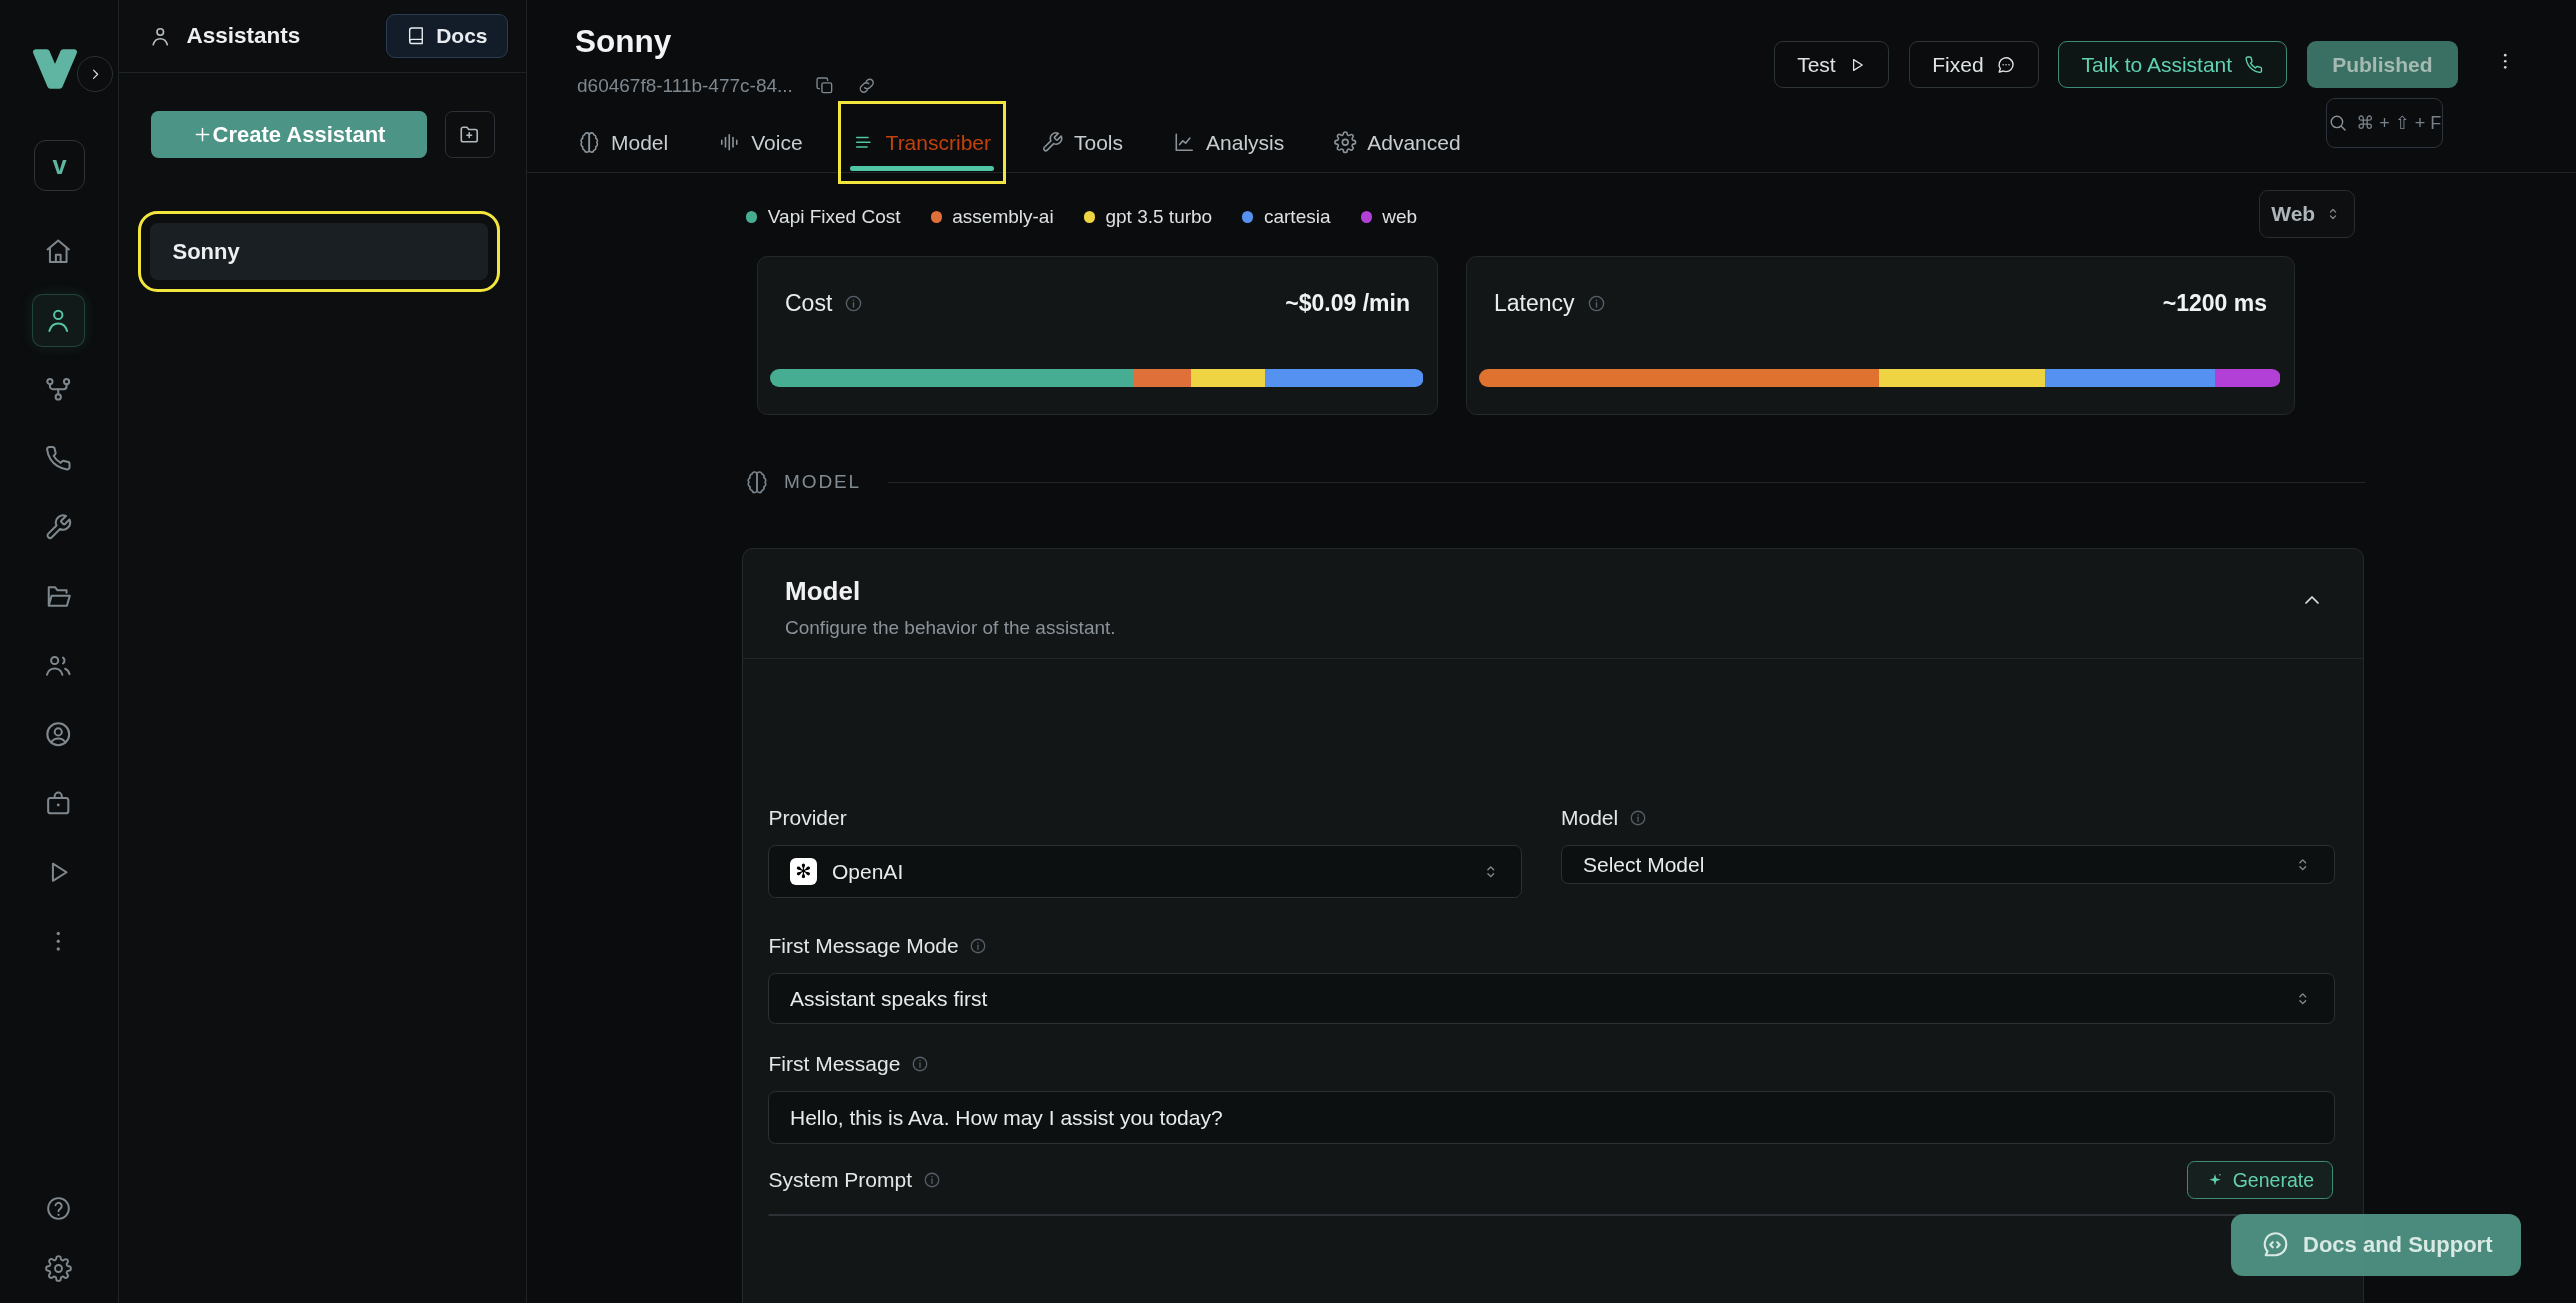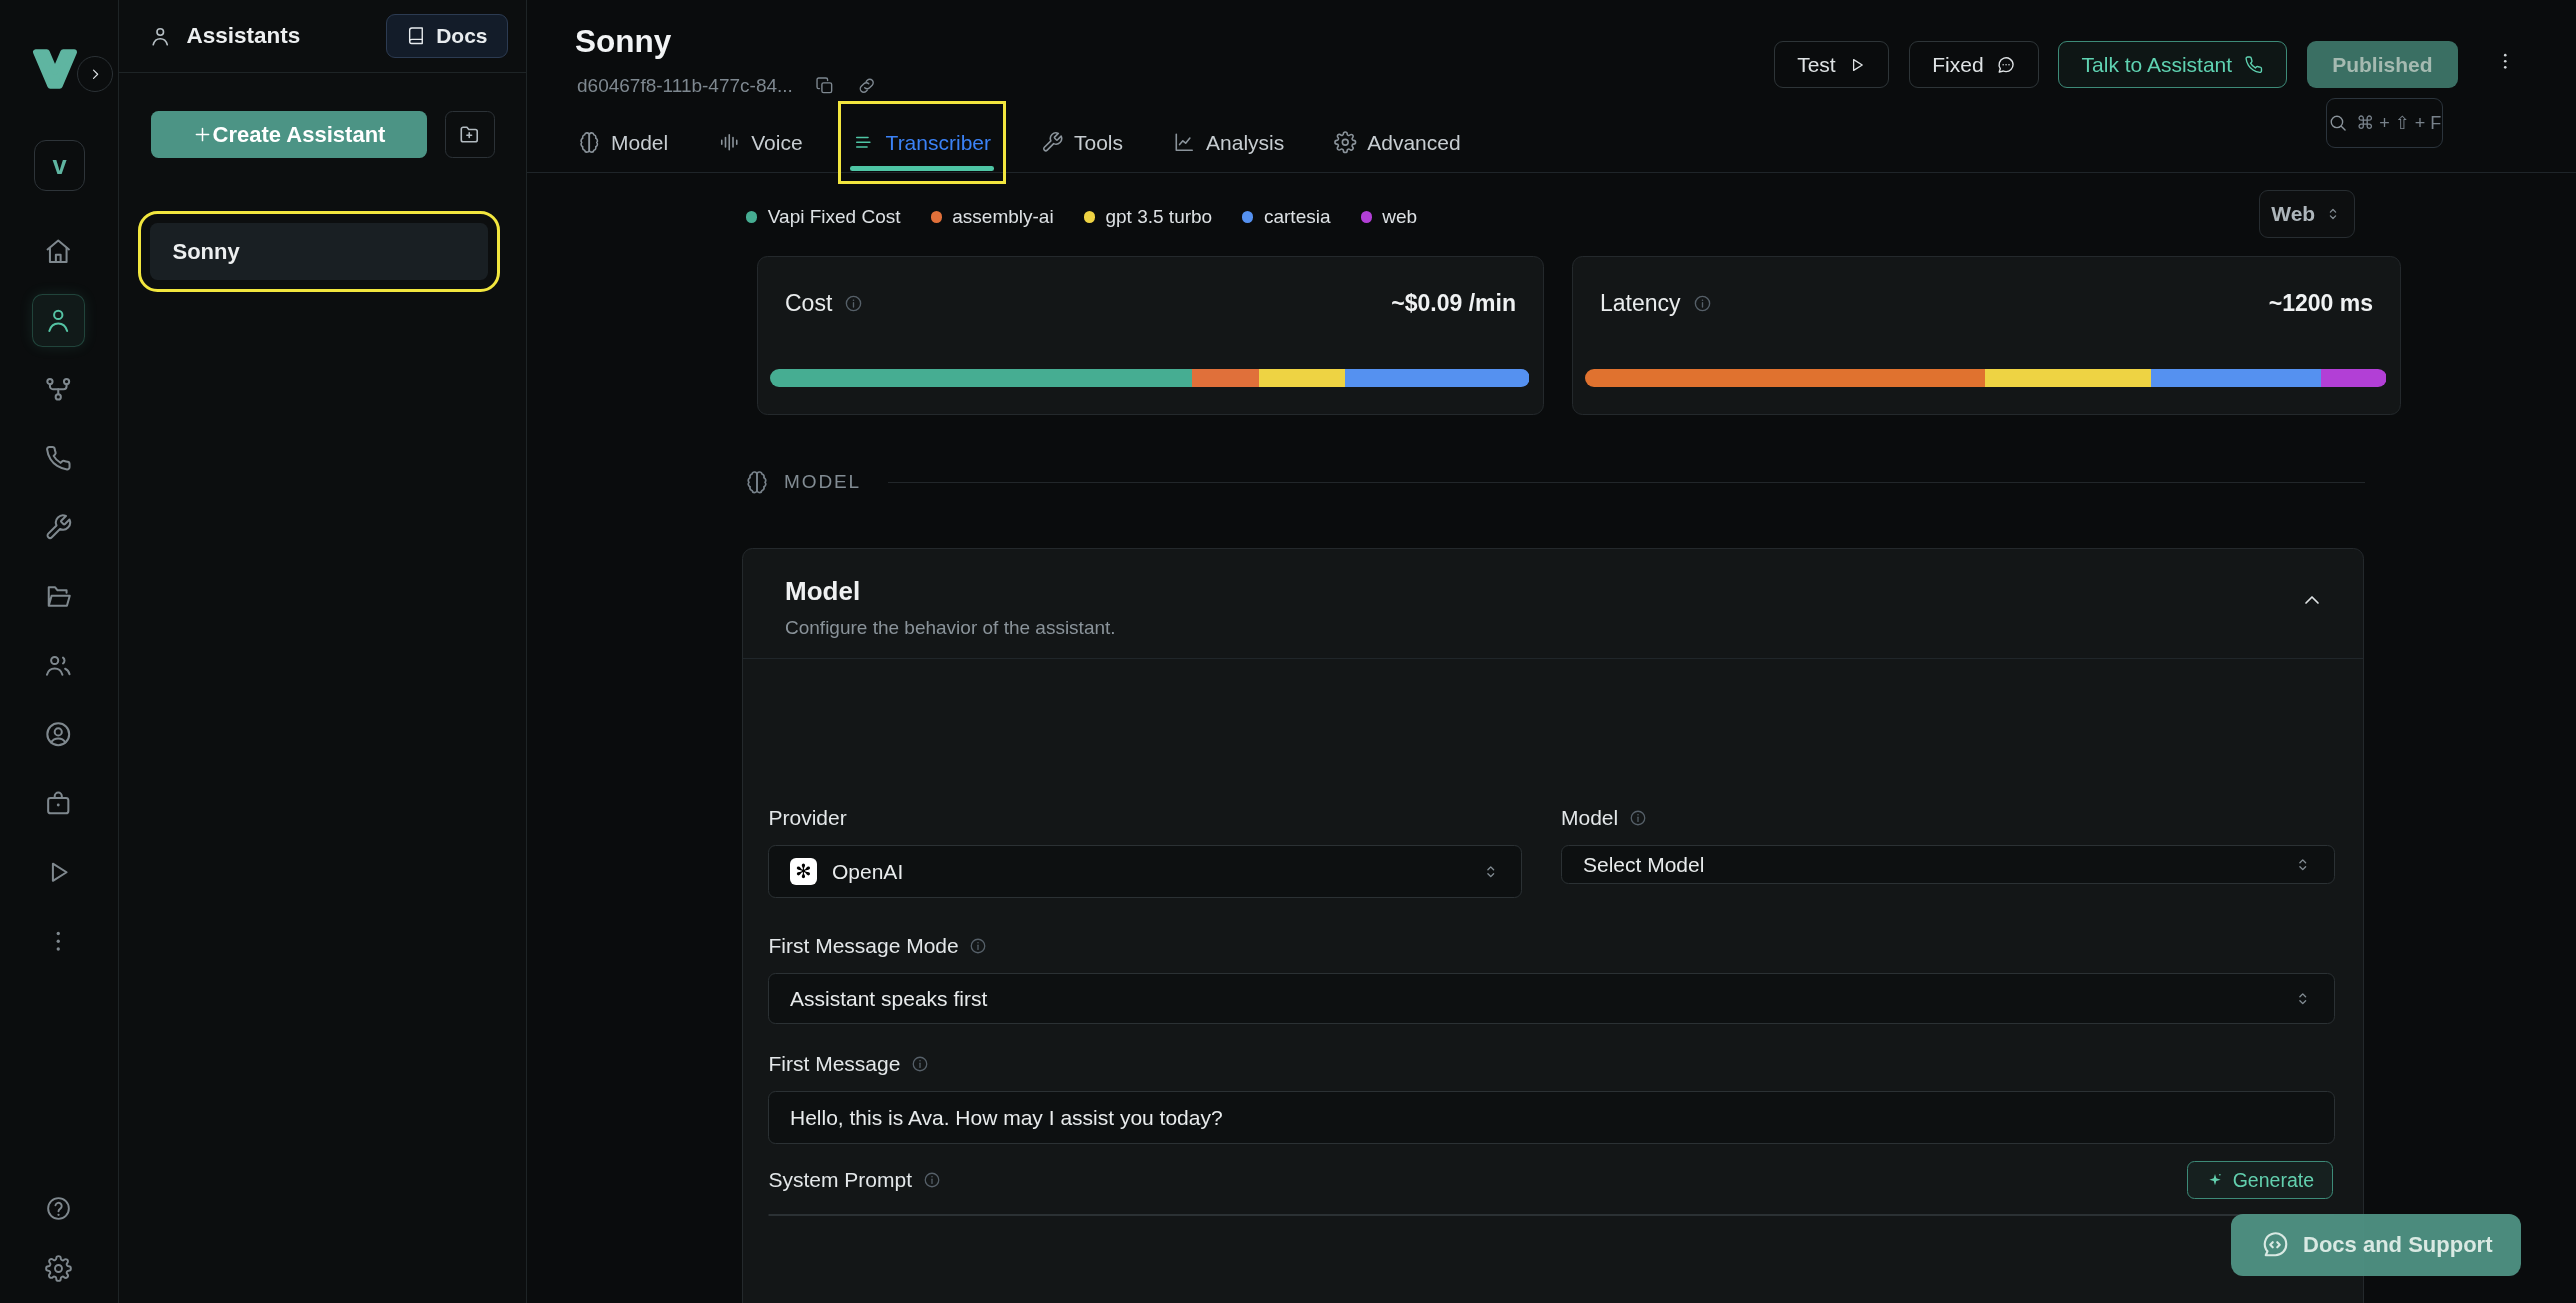--- a/index.html
+++ b/index.html
@@ -57,36 +57,36 @@
   .btn-published { background:#3a6f63; border:none; color:#a5bab1; font-weight:600; padding:0 25.5px; }
   .kebab { position:absolute; top:50px; right:60px; color:#cfd4d7; cursor:pointer; }
   .shortcut { position:absolute; top:98px; right:133px; width:117px; height:50px; border:0.8px solid #2b343c; border-radius:9px;
     display:flex; align-items:center; justify-content:center; gap:9px; color:#78828b; font-size:18px; cursor:pointer; }
   .shortcut .ic { color:#8b949b; }
 
   .tabbar { position:absolute; left:48px; bottom:0; height:59px; display:flex; gap:44px; }
   .tab { position:relative; display:flex; align-items:center; gap:10.5px; padding:0 3px; font-size:21px; color:#c7cdd1; cursor:pointer; }
   .tab .ic { color:#8b949b; }
   .tab span { white-space:nowrap; }
-  .tab.active { color:#3b82f6; }
+  .tab.active { color:#c2410c; }
   .tab.active .ic { color:#4fc6a5; }
   .tab.active::after { content:""; position:absolute; left:0; right:0; bottom:1.5px; height:4.5px; border-radius:2.3px; background:#4fc6a5; }
   .tab.annotated { outline:3px solid #f2e63e; outline-offset:9px; }
 
   .content { position:absolute; left:0; top:173px; width:1839px; bottom:0; }
   .legend { position:absolute; left:219px; top:33px; display:flex; align-items:center; gap:30px; }
   .legend-item { display:flex; align-items:center; gap:10.5px; font-size:19px; color:#dde1e4; }
   .legend-dot { width:11.3px; height:11.3px; border-radius:50%; }
   .web-select { position:absolute; top:16.5px; right:11.3px; width:96px; height:48px; border:0.8px solid #272d31; border-radius:9px;
     display:flex; align-items:center; justify-content:center; gap:9px; color:#aeb6bb; font-size:21px; font-weight:600; cursor:pointer; background:#0d0f10; }
   .web-select .ic { color:#828c93; }
 
   .cards { position:absolute; left:230px; top:83px; display:flex; gap:28px; }
   .metric-card { position:relative; height:159px; background:#131617; border:0.8px solid #24292c; border-radius:10.5px; }
-  .metric-card.cost { width:787px; }
+  .metric-card.cost { width:681px; }
   .metric-card.latency { width:829px; }
   .metric-head { position:absolute; top:33px; left:27px; right:27px; display:flex; align-items:center; }
   .metric-label { font-size:23px; font-weight:500; color:#e9eced; }
   .metric-head .ic { margin-left:12px; color:#566069; }
   .metric-value { margin-left:auto; font-size:23px; font-weight:600; color:#f0f2f3; }
   .bar { position:absolute; left:12px; right:13.5px; bottom:27px; height:18px; border-radius:9px; overflow:hidden; display:flex; }
   .bar span { height:100%; }
 
   .section-divider { position:absolute; left:218px; right:1.5px; top:294px; height:30px; display:flex; align-items:center; }
   .section-divider .ic { color:#78828a; }

